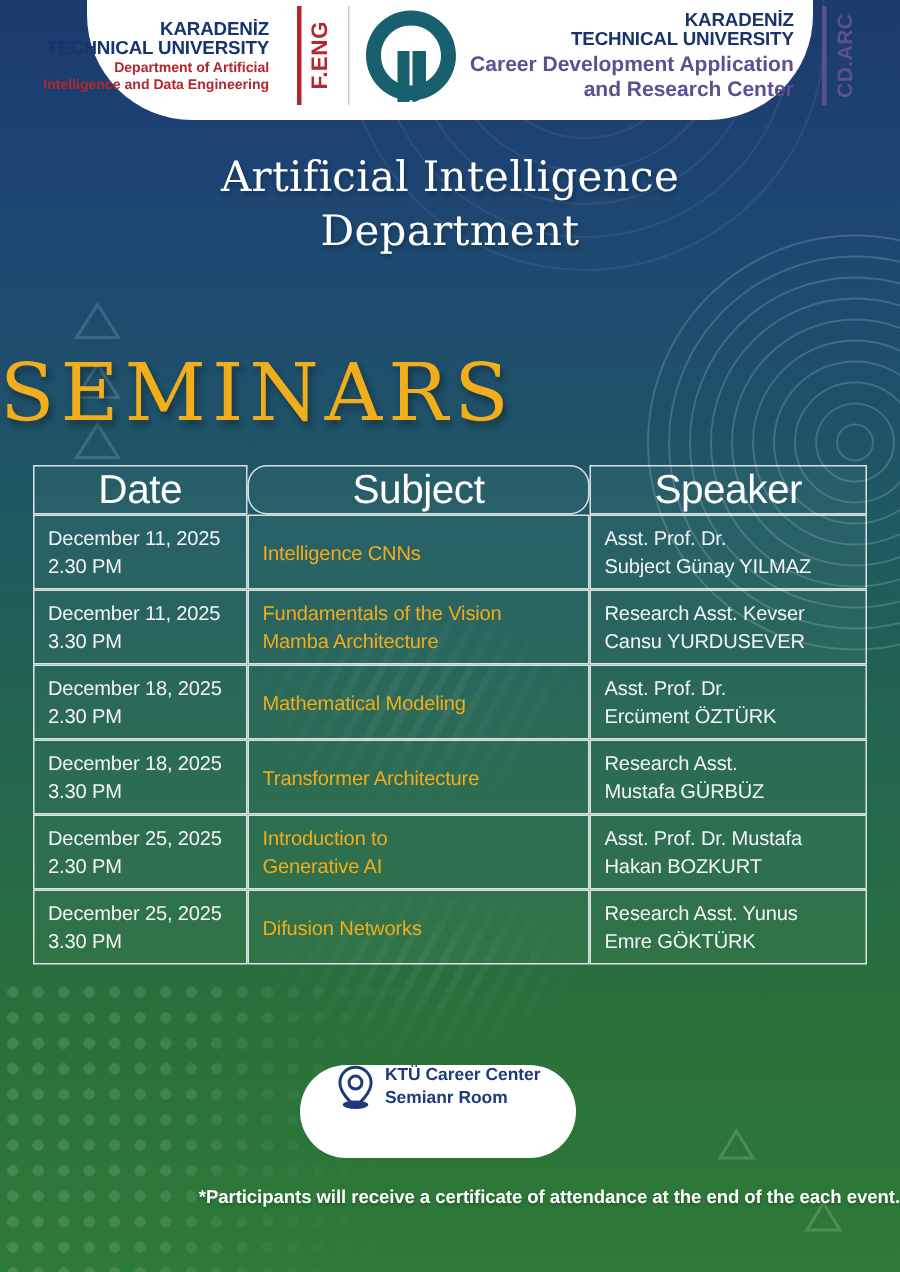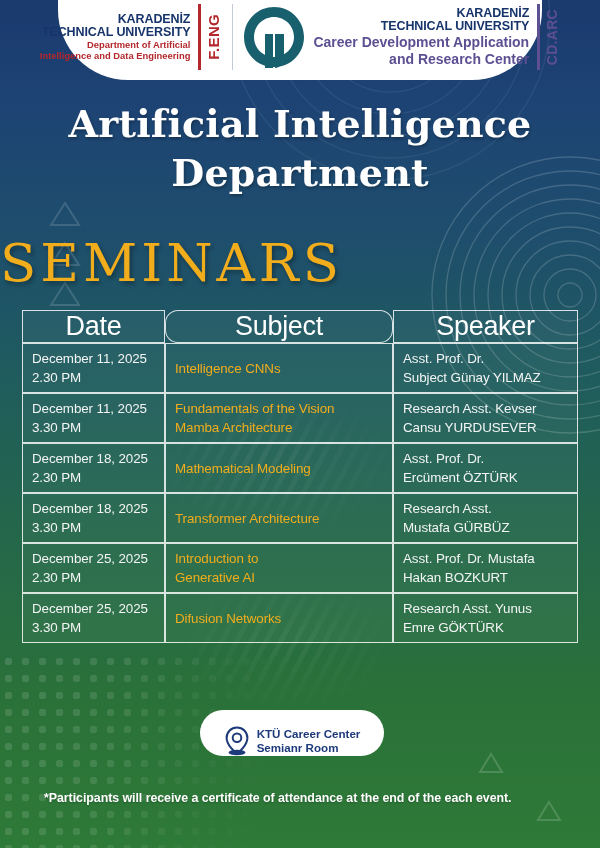--- a/index.html
+++ b/index.html
@@ -98,21 +98,21 @@
     gap: 0px;
     height: 74px;
   }
 
   .logo-left {
     display: flex;
     align-items: center;
     height: 100%;
   }
 
-  .ktu-text { text-align: right; line-height: 1.08; padding-right: 8px; }
+  .ktu-text { text-align: right; line-height: 1.08; padding-right: 19px; }
 
   .ktu-main {
     font-size: 12.5px;
     font-weight: bold;
     color: #17356b;
     letter-spacing: -0.1px;
     white-space: nowrap;
   }
   .ktu-sub-red {
     font-size: 9.4px;
@@ -152,22 +152,22 @@
   .ktu-mark svg { display: block; }
 
   
   .dept-title {
     position: absolute;
     top: 100px;
     left: 0; right: 0;
     text-align: center;
     color: #ffffff;
     font-family: "DejaVu Serif", "Liberation Serif", serif;
-    font-weight: bold;
-    font-size: 38px;
+    font-weight: normal;
+    font-size: 28px;
     line-height: 1.28;
     letter-spacing: .2px;
     text-shadow: 1px 2px 3px rgba(0,0,0,.28);
     z-index: 3;
   }
 
   .seminars {
     position: absolute;
     top: 232px;
     left: 0; right: 0;
@@ -221,46 +221,46 @@
   .col-speaker { width: 185px; }
 
   td.subject { color: #f2ad1c; }
 
   
   .venue-pill {
     position: absolute;
     left: 200px;
     top: 710px;
     width: 184px;
-    height: 46px;
+    height: 62px;
     background: #ffffff;
     border-radius: 31px;
     display: flex;
-    align-items: flex-end;
+    align-items: flex-start;
     justify-content: center;
     gap: 7px;
     z-index: 4;
   }
 
   .pin-icon { width: 26px; height: 30px; flex: none; }
   .pin-icon svg { display: block; }
 
   .venue-text {
     color: #1e3a7b;
     font-size: 11.6px;
     font-weight: bold;
     line-height: 1.26;
     white-space: nowrap;
   }
 
   .note {
     position: absolute;
     left: 0; right: 0;
     top: 791px;
-    text-align: left;
+    text-align: right;
     color: #ffffff;
     font-size: 12.4px;
     font-weight: bold;
     letter-spacing: -.05px;
     text-shadow: 0 1px 2px rgba(0,0,0,.25);
     z-index: 4;
     margin-left: 44px;
   }
 </style>
 </head>

